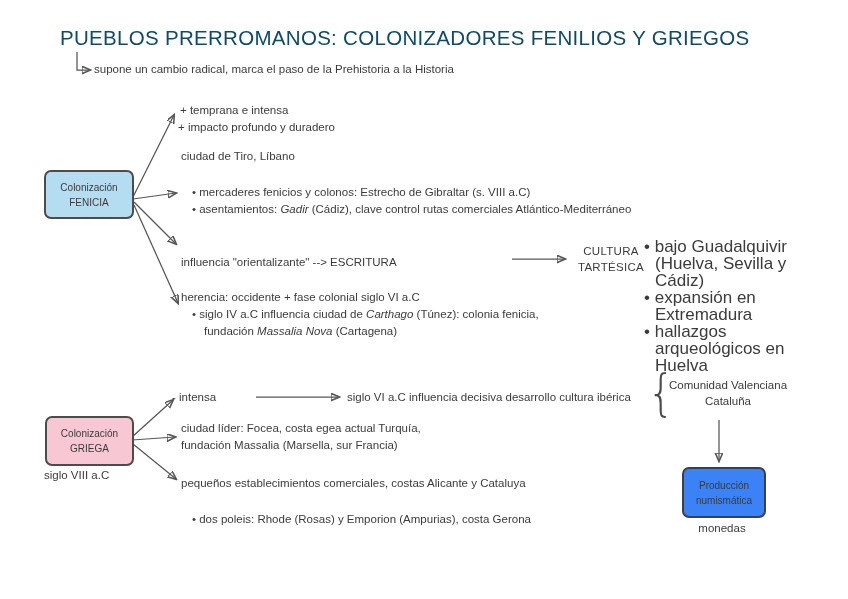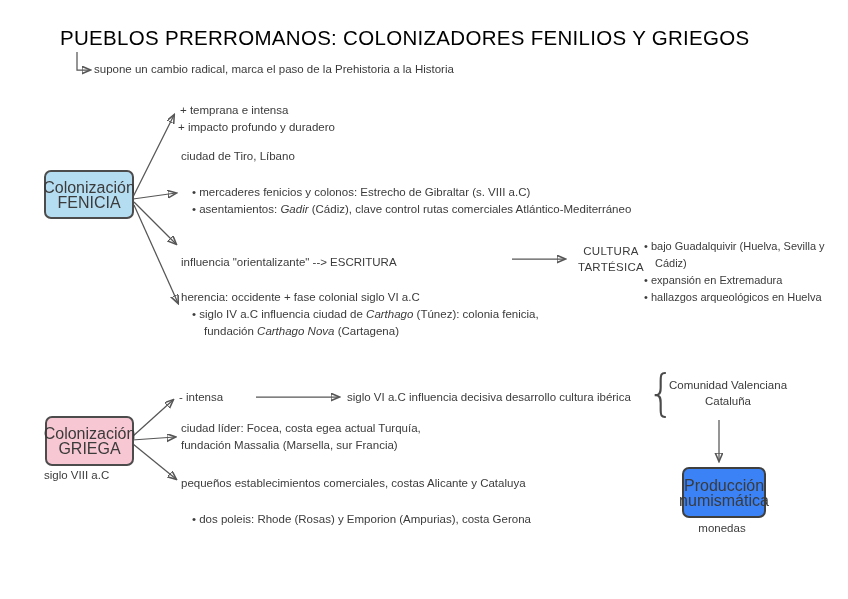--- a/index.html
+++ b/index.html
@@ -3,34 +3,34 @@
 <meta charset="utf-8">
 <style>
   html,body{margin:0;padding:0;background:#ffffff;}
   .canvas{
     position:relative;width:848px;height:599px;background:#ffffff;overflow:hidden;
     font-family:"Liberation Sans","DejaVu Sans",sans-serif;color:#3b3b3b;
   }
   .line{position:absolute;font-size:11.5px;line-height:15px;white-space:nowrap;color:#3b3b3b;}
   .title{
     position:absolute;left:60px;top:26px;font-size:20.5px;letter-spacing:.2px;
-    color:#000000;white-space:nowrap;font-weight:500;
+    color:#0c4a6e;white-space:nowrap;font-weight:500;
   }
   .subtitle{position:absolute;left:94px;top:63px;font-size:11.5px;white-space:nowrap;}
   .nodebox{
     position:absolute;border:2px solid #4c4c4c;border-radius:7px;
     display:flex;flex-direction:column;align-items:center;justify-content:center;
-    font-size:16px;line-height:15px;text-align:center;color:#3b3b3b;
+    font-size:10px;line-height:15px;text-align:center;color:#3b3b3b;
   }
   .box-fenicia{left:44px;top:170px;width:86px;height:45px;}
   .box-griega{left:45px;top:416px;width:85px;height:46px;}
   .box-num{left:682px;top:467px;width:80px;height:47px;border-color:#3f3f3f;}
   .caps{letter-spacing:.3px;}
   .center-block{position:absolute;text-align:center;font-size:11.5px;line-height:16px;}
-  .bullets{position:absolute;left:644px;top:238px;width:192px;font-size:11px;line-height:17px;}
+  .bullets{position:absolute;left:644px;top:238px;width:192px;font-size:17px;line-height:17px;}
   .bullets .bi{text-indent:-11px;padding-left:11px;}
   .brace{
     position:absolute;left:645px;top:368px;font-size:50px;line-height:50px;
     color:#4a4a4a;font-family:"DejaVu Sans",sans-serif;font-weight:200;transform:scaleX(.85);
   }
   svg.arrows{position:absolute;left:0;top:0;width:848px;height:599px;pointer-events:none;}
   svg.arrows path,svg.arrows line{stroke:#565656;stroke-width:1.25;fill:none;}
 </style>
 </head>
 <body>
@@ -79,29 +79,29 @@
   </div>
 
   <div class="bullets">
     <div class="bi">• bajo Guadalquivir (Huelva, Sevilla y Cádiz)</div>
     <div class="bi">• expansión en Extremadura</div>
     <div class="bi">• hallazgos arqueológicos en Huelva</div>
   </div>
 
   <div class="line" style="left:181px;top:290px;">herencia: occidente + fase colonial siglo VI a.C</div>
   <div class="line" style="left:192px;top:307px;"><span>• siglo IV a.C influencia ciudad de </span><span style="font-style: italic;">Carthago</span><span> (Túnez): colonia fenicia,</span></div>
-  <div class="line" style="left:204px;top:324px;"><span>fundación </span><span style="font-style: italic;">Carthago Nova</span><span> (Cartagena)</span></div>
+  <div class="line" style="left:204px;top:324px;"><span>fundación </span><span style="font-style: italic;">Massalia Nova</span><span> (Cartagena)</span></div>
 
   <div class="nodebox box-griega" style="background: rgb(247, 199, 211);">
     <div>Colonización</div>
     <div>GRIEGA</div>
   </div>
   <div class="line" style="left:44px;top:468px;">siglo VIII a.C</div>
 
-  <div class="line" style="left:179px;top:390px;">- intensa</div>
+  <div class="line" style="left:172px;top:390px;">- intensa</div>
   <div class="line" style="left:347px;top:390px;">siglo VI a.C influencia decisiva desarrollo cultura ibérica</div>
 
   <div class="brace">{</div>
   <div class="center-block" style="left:662px;top:377px;width:132px;">
     <div>Comunidad Valenciana</div>
     <div>Cataluña</div>
   </div>
 
   <div class="line" style="left:181px;top:421px;">ciudad líder: Focea, costa egea actual Turquía,</div>
   <div class="line" style="left:181px;top:438px;">fundación Massalia (Marsella, sur Francia)</div>

